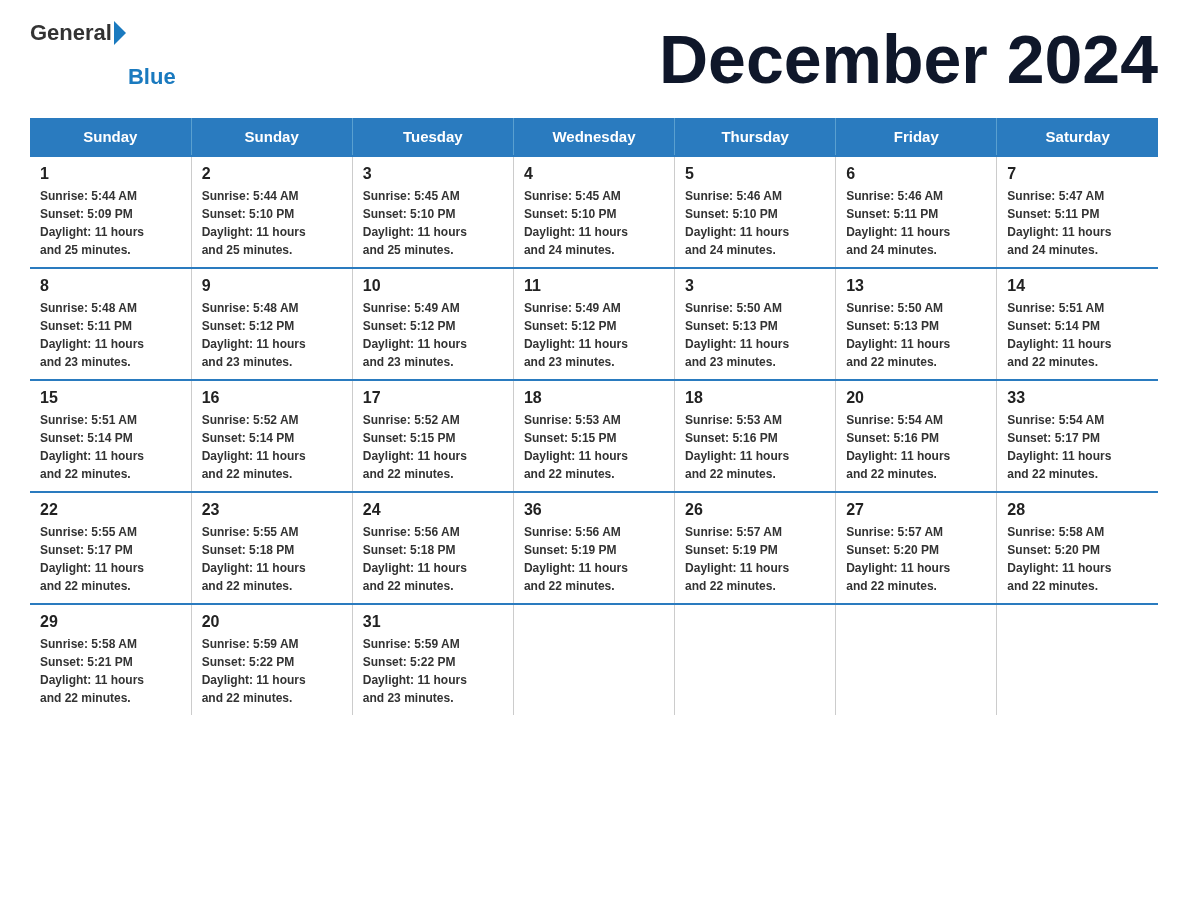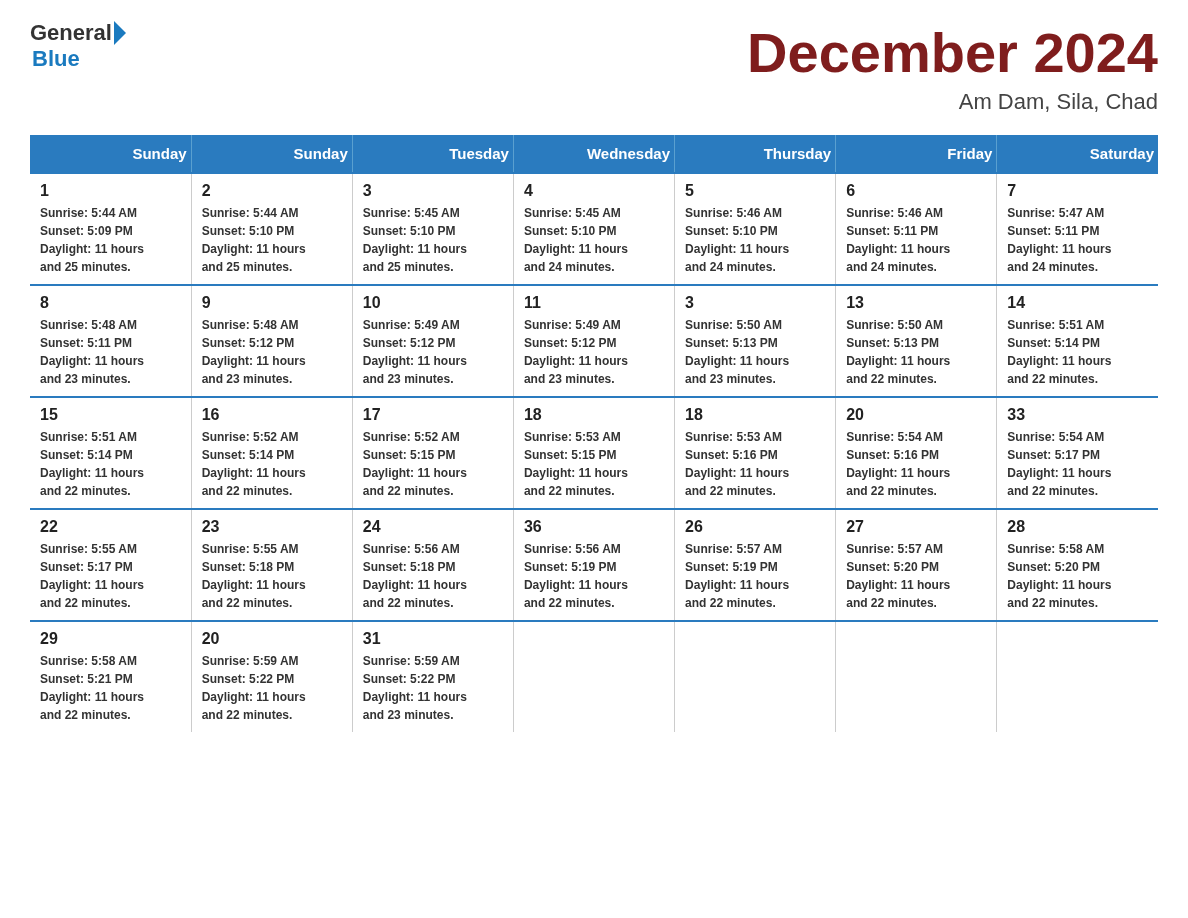--- a/index.html
+++ b/index.html
@@ -11,21 +11,21 @@
       min-height: 918px;
     }
     .header {
       display: flex;
       justify-content: space-between;
       align-items: flex-start;
       margin-bottom: 20px;
     }
     .logo {
       display: flex;
-      flex-direction: column;
+      flex-direction: row;
       align-items: flex-start;
     }
     .logo-top {
       display: flex;
       align-items: center;
     }
     .logo-text-general {
       font-size: 22px;
       font-weight: bold;
       color: #333;
@@ -36,45 +36,46 @@
       border-left: 12px solid #1a7abf;
       border-top: 12px solid transparent;
       border-bottom: 12px solid transparent;
       margin-left: 2px;
     }
     .logo-text-blue {
       font-size: 22px;
       font-weight: bold;
       color: #1a7abf;
       margin-left: 2px;
+      margin-top: 44px;
     }
     .title-section {
       text-align: right;
     }
     .title-section h1 {
-      font-size: 56px;
-      font-weight: bold;
-      color: #7f1d1d;
+      font-size: 68px;
+      font-weight: bold;
+      color: #0f172a;
     }
     .title-section h2 {
       font-size: 22px;
       font-weight: normal;
       color: #444;
       margin-top: 4px;
     }
     table {
       width: 100%;
       border-collapse: collapse;
       font-size: 13px;
     }
     thead tr th {
       background-color: #2a7bbf;
       color: #fff;
       padding: 10px 4px;
-      text-align: right;
+      text-align: center;
       font-weight: bold;
       font-size: 15px;
       border-right: 1px solid #5aa0d0;
     }
     thead tr th:last-child {
       border-right: none;
     }
     tbody tr {
       border-top: 2px solid #2a7bbf;
     }
@@ -111,21 +112,20 @@
 <div class="header">
   <div class="logo">
     <div class="logo-top">
       <span class="logo-text-general">General</span>
       <div class="logo-arrow"></div>
     </div>
     <span class="logo-text-blue">Blue</span>
   </div>
   <div class="title-section">
     <h1>December 2024</h1>
-    <h2>Am Dam, Sila, Chad</h2>
   </div>
 </div>
 
 <table>
   <thead>
     <tr>
     <th>Sunday</th>
         <th>Sunday</th>
         <th>Tuesday</th>
         <th>Wednesday</th>

